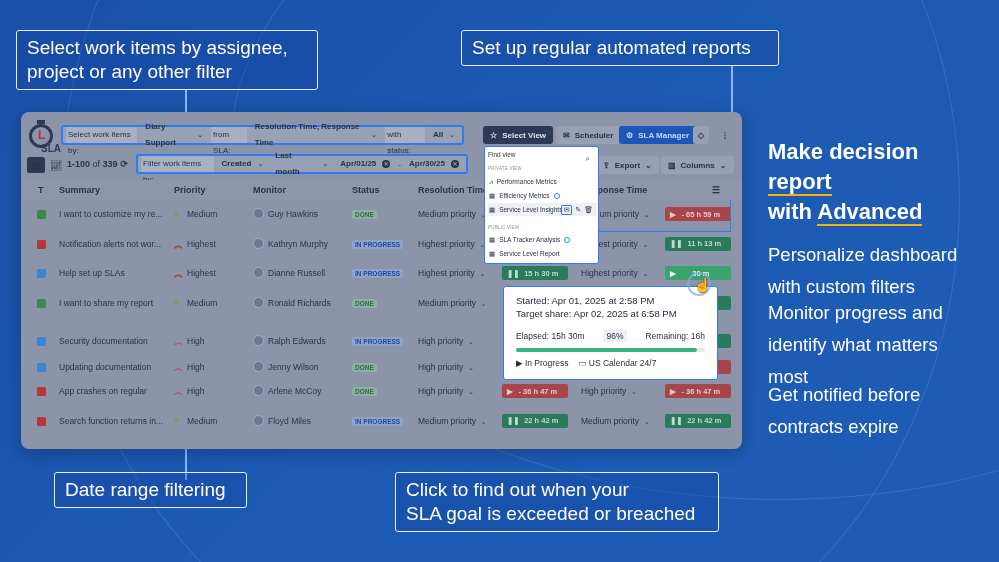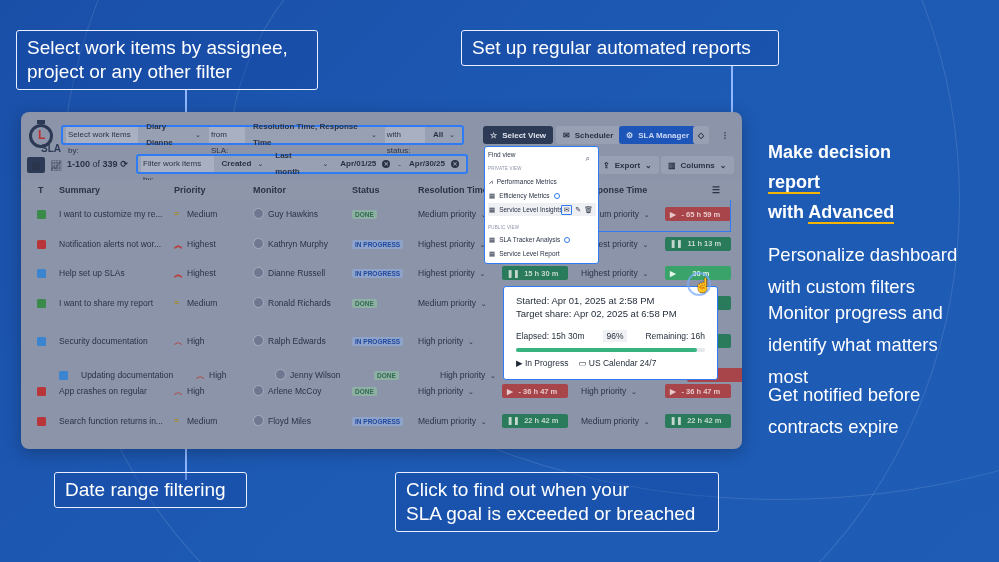--- a/index.html
+++ b/index.html
@@ -115,21 +115,21 @@
   .tt-bar { margin-top: 6px; height: 4px; background: #e6e8ec; border-radius: 2px; }
   .tt-bar-fill { height: 4px; background: #36b37e; border-radius: 2px; }
   .tt-foot { display: flex; gap: 10px; margin-top: 6px; font-size: 8.5px; }
 
   .cursor-ring { position: absolute; left: 687px; top: 272px; width: 24px; height: 24px; border-radius: 50%; border: 2px solid rgba(120,170,255,0.7); z-index: 7; }
   .cursor { position: absolute; left: 694px; top: 277px; font-size: 14px; z-index: 8; color: #fff; text-shadow: 0 0 1px #000; }
 
   .highlight-box { position: absolute; border: 1.5px solid #2f7bf5; z-index: 4; }
 
   
-  .side-title { position: absolute; left: 768px; top: 137px; font-size: 18px; font-weight: bold; line-height: 30px; color: #fff; }
+  .side-title { position: absolute; left: 768px; top: 137px; font-size: 22px; font-weight: bold; line-height: 30px; color: #fff; }
   .side-title .under { border-bottom: 2px solid #f5b400; }
   .side-item { position: absolute; left: 768px; font-size: 18.5px; line-height: 32px; color: #fff; white-space: pre-line; }
 </style>
 </head>
 <body>
 
 <div class="bg-arc" style="left:60px;top:-300px;width:900px;height:1000px;"></div>
 <div class="bg-arc" style="left:230px;top:-200px;width:1100px;height:700px;"></div>
 
 <div class="callout" style="left:16px;top:30px;width:302px;height:60px;">Select work items by assignee,
@@ -149,21 +149,21 @@
   <div class="logo">
     <div class="logo-knob"></div>
     <div class="logo-circle"></div>
     <span class="logo-l">L</span>
     <span class="logo-sla">SLA</span>
   </div>
 
   <div class="filterbar" style="left:40px;top:13px;width:403px;">
     <span class="lbl">Select work items by:</span>
     <span class="dd">
-        <span>Diary Dianne</span>
+        <span>Diary Support</span>
         <span class="chev">⌄</span>
       </span>
     <span class="lbl">from SLA:</span>
     <span class="dd">
         <span>Resolution Time, Response Time</span>
         <span class="chev">⌄</span>
       </span>
     <span class="lbl">with status:</span>
     <span class="dd">
         <span>All</span>
@@ -322,21 +322,21 @@
     <span style="left:247px">Ralph Edwards</span>
     <span class="status status-inprogress" style="left:331px">IN PROGRESS</span>
     <span class="prio-sel" style="left:397px"><span>High priority</span> &nbsp;<span class="chev-s">⌄</span></span>
 
     <span class="prio-sel" style="left:560px"><span></span> &nbsp;<span class="chev-s">⌄</span></span>
     <div class="timer timer-paused" style="left:644px">
           <span>❚❚</span>
           <span class="txt"></span>
         </div>
   </div>
-      <div class="row" style="top: 249px; margin-left: 22px;">
+      <div class="row" style="top: 241px;">
     <div class="type-icon type-task" style="left:16px"></div>
     <span style="left:38px">Updating documentation</span>
     <span class="prio-icon" style="left:153px;color:#b84040">︿</span>
     <span style="left:166px">High</span>
     <div class="avatar" style="left:232px"></div>
     <span style="left:247px">Jenny Wilson</span>
     <span class="status status-done" style="left:331px">DONE</span>
     <span class="prio-sel" style="left:397px"><span>High priority</span> &nbsp;<span class="chev-s">⌄</span></span>
 
     <span class="prio-sel" style="left:560px"><span></span> &nbsp;<span class="chev-s">⌄</span></span>

